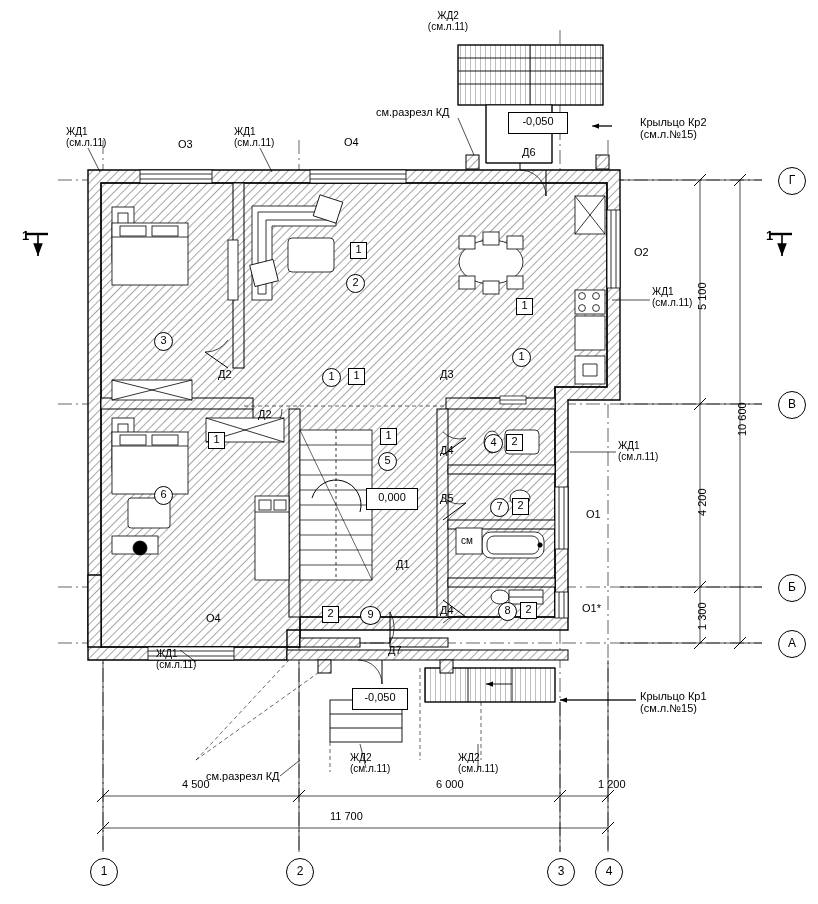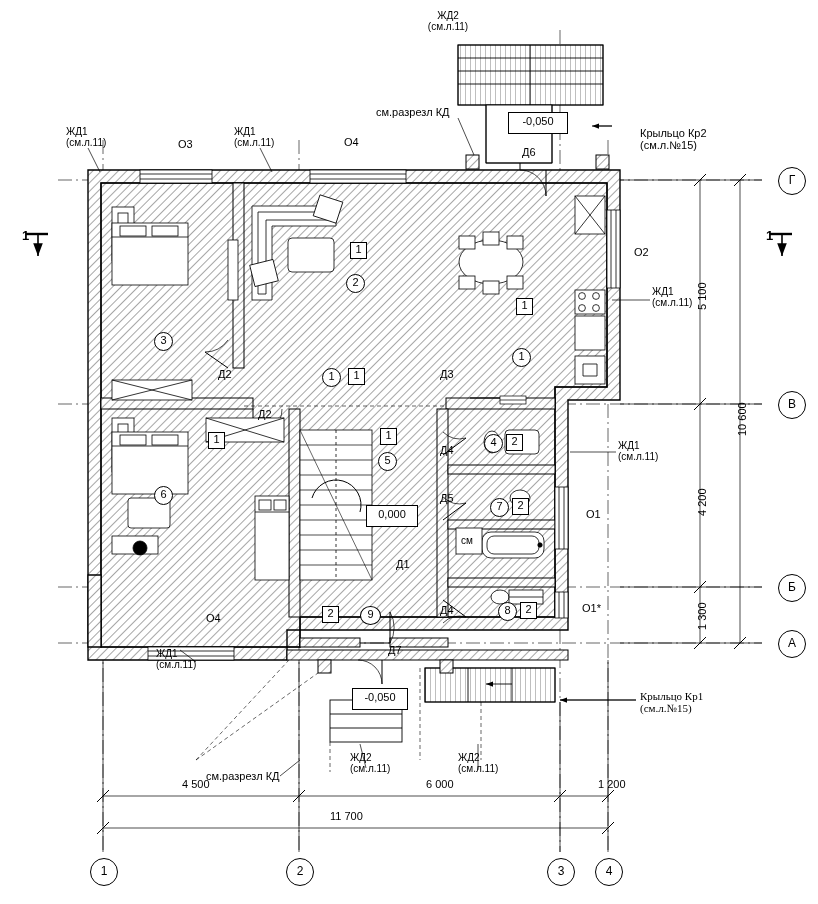--- a/index.html
+++ b/index.html
@@ -369,21 +369,21 @@
   </g>
 </svg>
 
 <div class="lbl small c" style="left:418px;top:10px;width:60px;">ЖД2
 (см.л.11)</div>
 
 <div class="lbl" style="left:376px;top:106px;">см.разрезл КД</div>
 
 <div class="elev" style="left:508px;top:112px;width:58px;height:20px;">-0,050</div>
 
-<div class="lbl" style="left:640px;top:116px;margin-top:11px;">Крыльцо Кр2
+<div class="lbl" style="left:640px;top:116px;">Крыльцо Кр2
 (см.л.№15)</div>
 
 <div class="lbl small" style="left:66px;top:126px;">ЖД1
 (см.л.11)</div>
 
 <div class="lbl small" style="left:234px;top:126px;">ЖД1
 (см.л.11)</div>
 
 <div class="lbl" style="left:178px;top:138px;">О3</div>
 
@@ -413,21 +413,21 @@
 <div class="boxnum" style="left:350px;top:242px;width:15px;height:15px;">1</div>
 <div class="boxnum" style="left:516px;top:298px;width:15px;height:15px;">1</div>
 <div class="boxnum" style="left:348px;top:368px;width:15px;height:15px;">1</div>
 <div class="boxnum" style="left:380px;top:428px;width:15px;height:15px;">1</div>
 <div class="boxnum" style="left:208px;top:432px;width:15px;height:15px;">1</div>
 <div class="boxnum" style="left:506px;top:434px;width:15px;height:15px;">2</div>
 <div class="boxnum" style="left:512px;top:498px;width:15px;height:15px;">2</div>
 <div class="boxnum" style="left:520px;top:602px;width:15px;height:15px;">2</div>
 <div class="boxnum" style="left:322px;top:606px;width:15px;height:15px;">2</div>
 
-<div class="elev" style="left:366px;top:505px;width:50px;height:20px;">0,000</div>
+<div class="elev" style="left:366px;top:488px;width:50px;height:20px;">0,000</div>
 
 <div class="lbl" style="left:218px;top:368px;">Д2</div>
 <div class="lbl" style="left:258px;top:408px;">Д2</div>
 <div class="lbl" style="left:440px;top:368px;">Д3</div>
 <div class="lbl" style="left:440px;top:444px;">Д4</div>
 <div class="lbl" style="left:440px;top:492px;">Д5</div>
 <div class="lbl" style="left:396px;top:558px;">Д1</div>
 <div class="lbl" style="left:440px;top:604px;">Д4</div>
 <div class="lbl" style="left:388px;top:644px;">Д7</div>
 
@@ -437,32 +437,32 @@
 <div class="lbl" style="left:582px;top:602px;">О1*</div>
 
 <div class="lbl" style="left:206px;top:612px;">О4</div>
 
 <div class="lbl small" style="left:156px;top:648px;">ЖД1
 (см.л.11)</div>
 
 
 <div class="elev" style="left:352px;top:688px;width:54px;height:20px;">-0,050</div>
 
-<div class="lbl" style="left:640px;top:690px;font-family:Liberation Serif, serif;">Крыльцо Кр1
+<div class="lbl" style="left:640px;top:690px;">Крыльцо Кр1
 (см.л.№15)</div>
 
 <div class="lbl" style="left:206px;top:770px;">см.разрезл КД</div>
 
 <div class="lbl small" style="left:350px;top:752px;">ЖД2
 (см.л.11)</div>
 <div class="lbl small" style="left:458px;top:752px;">ЖД2
 (см.л.11)</div>
 
 <div class="dimtxt" style="left:182px;top:778px;">4 500</div>
-<div class="dimtxt" style="left:426px;top:778px;">6 000</div>
+<div class="dimtxt" style="left:436px;top:778px;">6 000</div>
 <div class="dimtxt" style="left:566px;top:778px;margin-left:32px;">1 200</div>
 <div class="dimtxt" style="left:330px;top:810px;">11 700</div>
 
 <div class="vdim" style="left:696px;top:310px;">5 100</div>
 <div class="vdim" style="left:696px;top:516px;">4 200</div>
 <div class="vdim" style="left:696px;top:630px;">1 300</div>
 <div class="vdim" style="left:736px;top:436px;">10 600</div>
 
 <div class="secmark" style="left:22px;top:228px;">1</div>
 <div class="secmark" style="left:766px;top:228px;">1</div>

